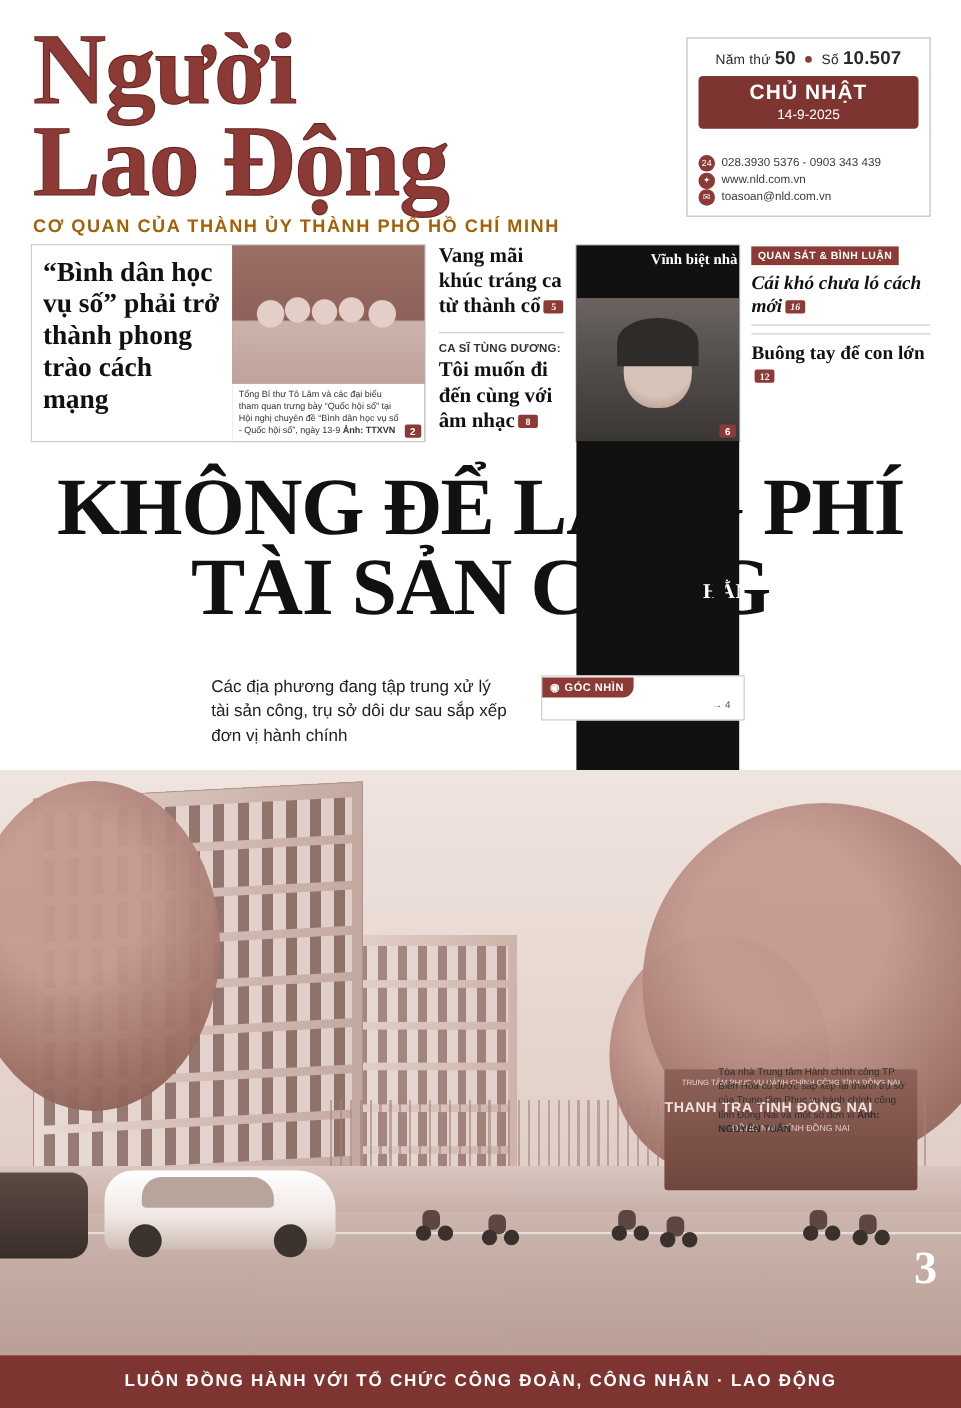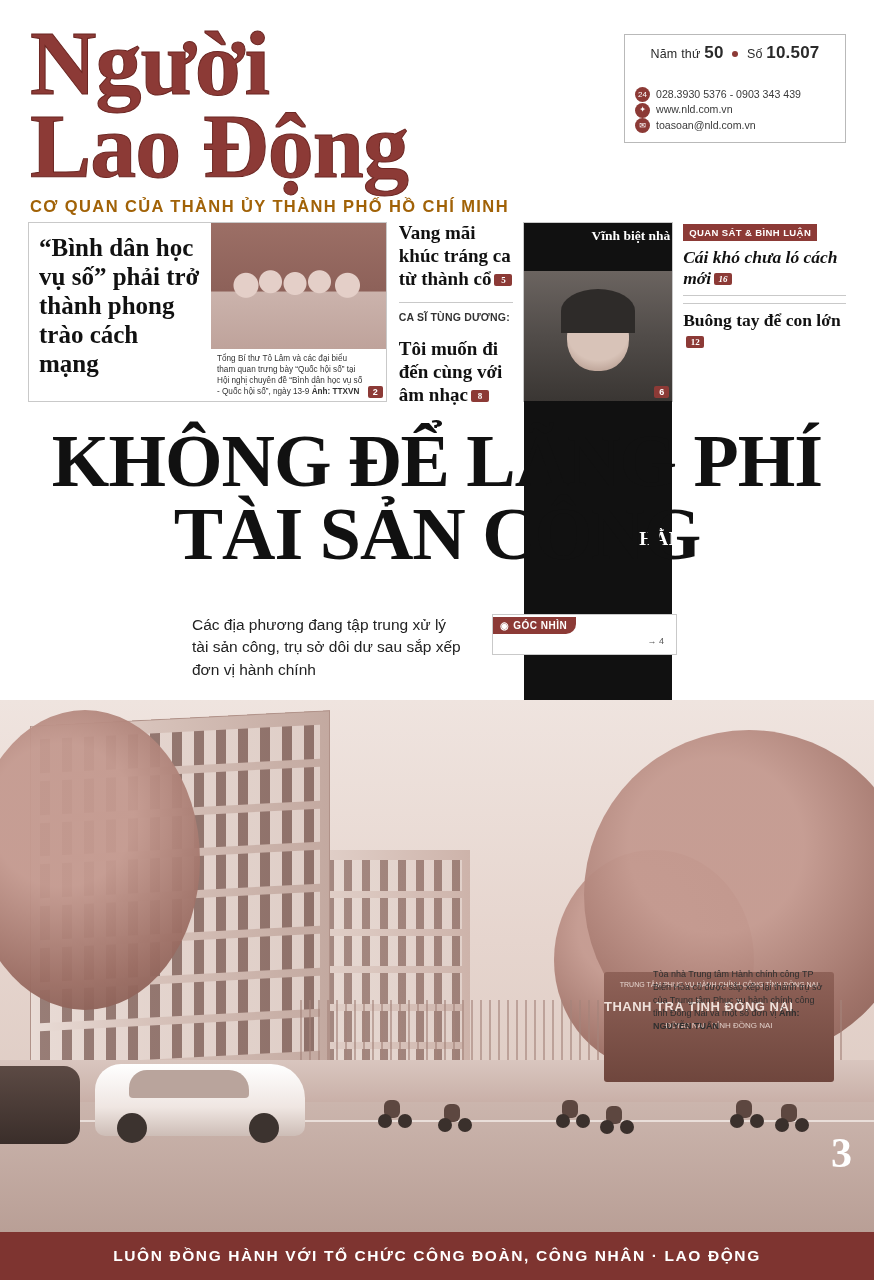--- a/index.html
+++ b/index.html
@@ -78,21 +78,21 @@
   }
   .col1 .cap b{font-weight:bold;}
   .pnum{
     position:absolute;right:3px;bottom:3px;background:#8c3a36;color:#fff;
     font-size:9px;font-weight:bold;width:15px;height:12px;display:flex;align-items:center;justify-content:center;border-radius:2px;
   }
 
   .col2{width:120px;padding-left:2px;box-sizing:border-box;}
   .c2-h{font-family:"Liberation Serif", serif;font-weight:bold;font-size:19px;line-height:1.2;color:#111;}
   .c2-rule{border-top:1px solid #c9c9c9;margin:12px 0 8px 0;}
-  .c2-kicker{font-size:10.5px;font-weight:bold;color:#333;margin-bottom:15px;letter-spacing:.2px;}
+  .c2-kicker{font-size:10.5px;font-weight:bold;color:#333;margin-bottom:3px;letter-spacing:.2px;}
   .inline-num{display:inline-flex;align-items:center;justify-content:center;background:#8c3a36;color:#fff;font-size:9px;font-weight:bold;min-width:14px;height:12px;border-radius:2px;padding:0 2px;vertical-align:2px;margin-left:3px;}
 
   .col3{width:150px;border:1px solid #c9c9c9;box-sizing:border-box;position:relative;background:#111;}
   .col3 .c3-title{
     background:#111;color:#fff;text-align:center;padding:6px 4px 5px 4px;
     font-family:"Liberation Serif", serif;font-weight:bold;line-height:1.1;
   }
   .col3 .c3-title .t1{font-size:13.5px;}
   .col3 .c3-title .t2{font-size:19px;letter-spacing:.5px;}
   .col3 .c3-photo{position:absolute;left:0;right:0;top:48px;bottom:0;overflow:hidden;
@@ -202,20 +202,24 @@
     </div>
 
     <div class="masthead-box">
       <div class="mb-line1">
         <span>Năm thứ</span>
         <b>50</b>
         <span class="mb-dot"></span>
         <span>Số</span>
         <b>10.507</b>
       </div>
+      <div class="mb-date">
+        <div class="d1">CHỦ NHẬT</div>
+        <div class="d2">14-9-2025</div>
+      </div>
       <div class="mb-contact">
         <div class="row">
           <span class="ci">24</span>
           <span>028.3930 5376 - 0903 343 439</span>
         </div>
         <div class="row">
           <span class="ci">✦</span>
           <span>www.nld.com.vn</span>
         </div>
         <div class="row">

